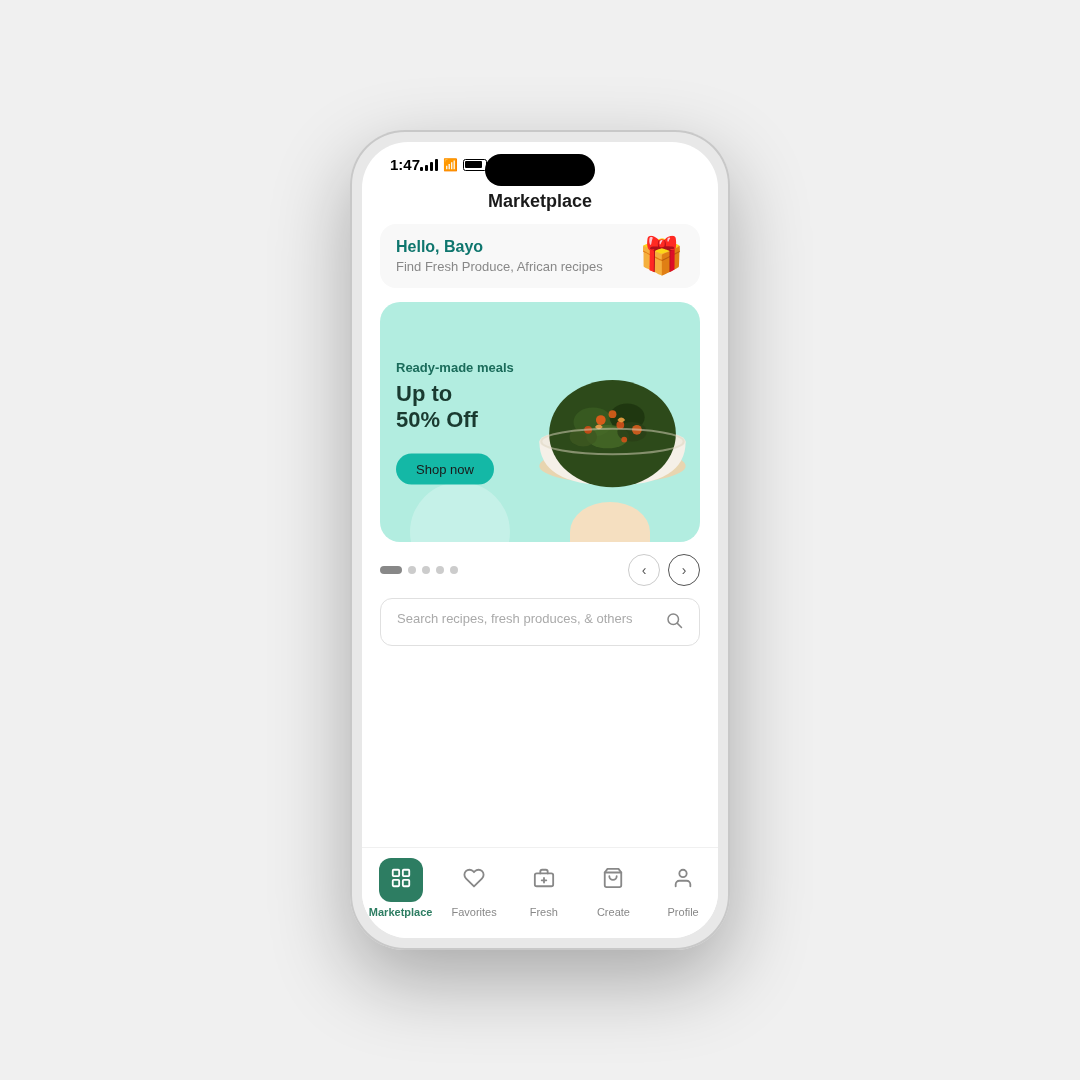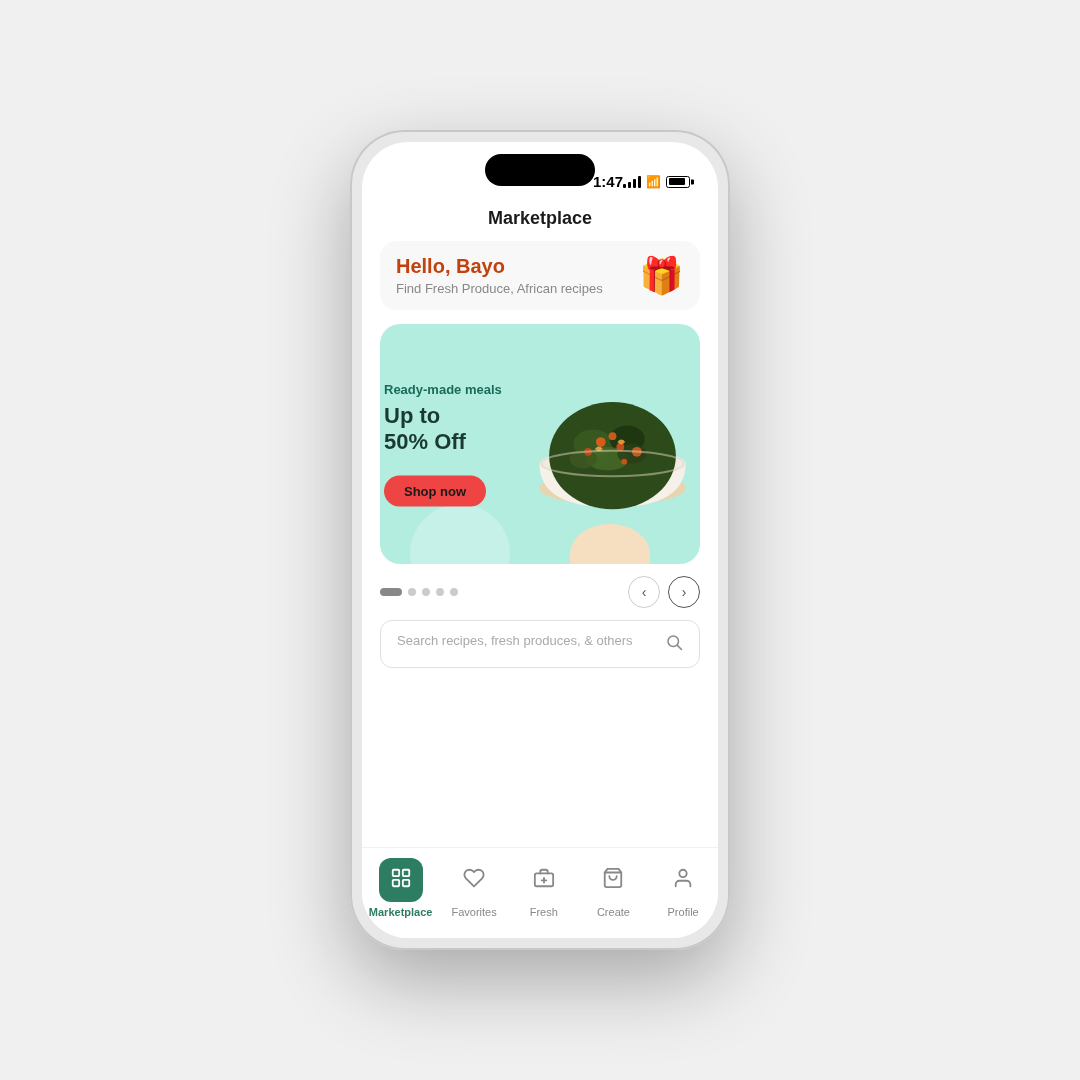--- a/index.html
+++ b/index.html
@@ -30,23 +30,23 @@
       border-radius: 46px;
       overflow: hidden;
       display: flex;
       flex-direction: column;
       position: relative;
     }
 
     
     .status-bar {
       display: flex;
-      justify-content: flex-end;
-      align-items: center;
-      padding: 31px 28px 8px;
+      justify-content: flex-start;
+      align-items: center;
+      padding: 14px 28px 8px;
       flex-shrink: 0;
     }
 
     .status-time {
       font-size: 15px;
       font-weight: 600;
       color: #000;
     }
 
     .status-icons {
@@ -143,23 +143,23 @@
       padding: 14px 16px;
       display: flex;
       justify-content: space-between;
       align-items: center;
       flex-shrink: 0;
     }
 
     .hello-text-block {}
 
     .hello-title {
-      font-size: 20px;
+      font-size: 16px;
       font-weight: 600;
-      color: #c2410c;
+      color: #0f766e;
       margin-bottom: 3px;
     }
 
     .hello-subtitle {
       font-size: 13px;
       color: #888;
     }
 
     .hello-emoji {
       font-size: 36px;
@@ -172,21 +172,21 @@
       border-radius: 20px;
       background: #b2ede0;
       position: relative;
       height: 240px;
       overflow: hidden;
       flex-shrink: 0;
     }
 
     .banner-content {
       position: absolute;
-      left: 4px;
+      left: 16px;
       top: 50%;
       transform: translateY(-50%);
       z-index: 2;
     }
 
     .banner-subtitle {
       font-size: 13px;
       font-weight: 600;
       color: #1a6b5a;
       margin-bottom: 6px;
@@ -194,26 +194,26 @@
 
     .banner-title {
       font-size: 22px;
       font-weight: 700;
       color: #1a3a30;
       line-height: 1.2;
       margin-bottom: 20px;
     }
 
     .shop-now-btn {
-      background: #ef4444;
+      background: #14b8a6;
       border: none;
       border-radius: 20px;
       padding: 8px 20px;
       font-size: 13px;
-      font-weight: 700;
+      font-weight: 400;
       color: #1a1a1a;
       cursor: pointer;
     }
 
     .banner-food-image {
       position: absolute;
       right: -10px;
       top: 50%;
       transform: translateY(-50%);
       width: 195px;

